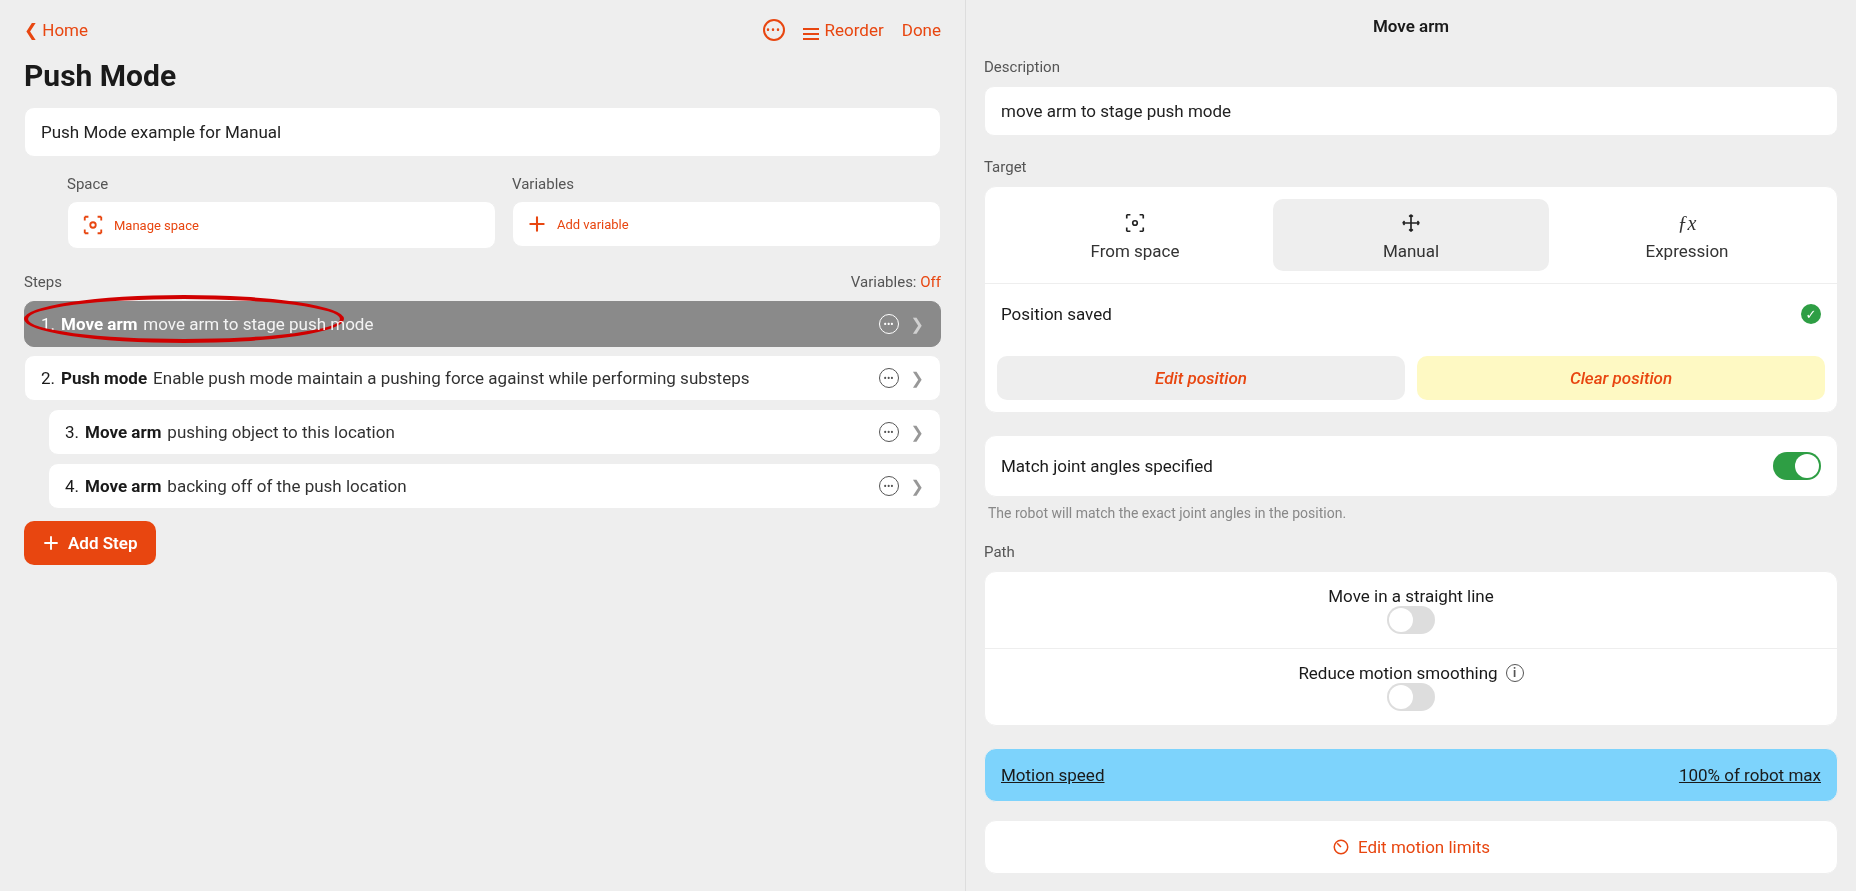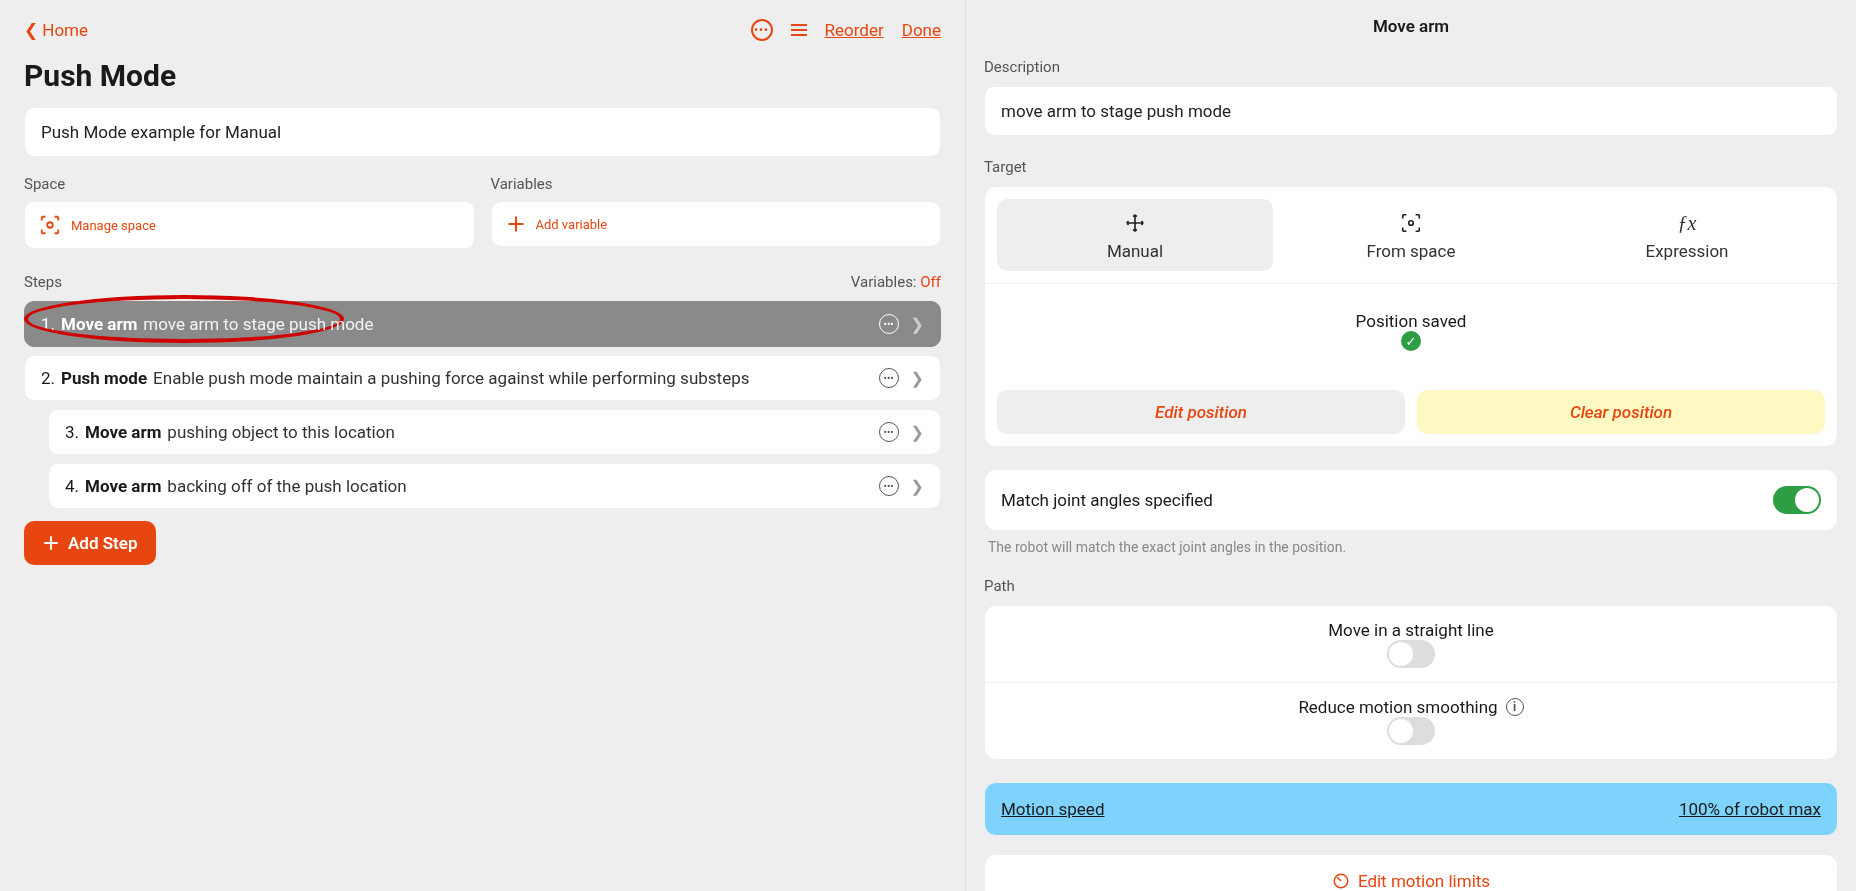--- a/index.html
+++ b/index.html
@@ -5,27 +5,27 @@
   * { box-sizing: border-box; margin: 0; padding: 0; font-family: -apple-system, BlinkMacSystemFont, "Segoe UI", Roboto, Arial, sans-serif; }
   body { background: #eeeeee; color: #1a1a1a; display: flex; width: 1856px; height: 891px; overflow: hidden; }
   .left-panel { width: 965px; padding: 12px 24px 24px 24px; overflow-y: auto; }
   .right-panel { flex: 1; padding: 12px 18px 24px 18px; border-left: 1px solid #ddd; overflow-y: auto; }
 
   
   .top-row { display: flex; align-items: center; justify-content: space-between; height: 36px; }
   .home-link { display: flex; align-items: center; gap: 4px; color: #E84610; font-size: 17px; cursor: pointer; }
   .top-actions { display: flex; align-items: center; gap: 18px; }
   .overflow-circle { width: 22px; height: 22px; border: 2px solid #E84610; border-radius: 50%; display: flex; align-items: center; justify-content: center; color: #E84610; font-size: 12px; letter-spacing: 1px; }
-  .reorder-link, .done-link { color: #E84610; font-size: 17px; cursor: pointer; display:flex; align-items:center; gap:18px;text-decoration:underline;}
+  .reorder-link, .done-link { color: #E84610; font-size: 17px; cursor: pointer; display:flex; align-items:flex-end; gap:6px;}
   .reorder-link .hamb { display:inline-flex; flex-direction:column; gap:3px;}
   .reorder-link .hamb span{ display:block; width:16px; height:2px; background:#E84610;}
 
   h1.title { font-size: 30px; font-weight: 700; margin-top: 10px; margin-bottom: 14px; }
   .white-input { background:#fff; border-radius:10px; padding:14px 16px; font-size:17px; color:#222; border:1px solid #eee;}
-  .two-col { display:flex; gap:16px; margin-top:18px;}
+  .two-col { display:flex; gap:16px; margin-top:18px;margin-left:43px;}
   .col { flex:1; }
   .small-label { font-size:15px; color:#555; margin-bottom:8px;}
   .action-row { background:#fff; border-radius:10px; padding:12px 14px; display:flex; align-items:center; gap:10px; color:#E84610; font-size:13px; border:1px solid #eee; cursor:pointer;}
   .action-row svg { flex-shrink:0; }
 
   .steps-header { display:flex; justify-content:space-between; align-items:flex-start; margin-top:24px; font-size:15px; color:#555;}
   .steps-header .vars-off { color:#555; }
   .steps-header .off { color:#E84610; }
 
   .steps-list { margin-top:10px; position:relative;}
@@ -44,21 +44,21 @@
   .annot-circle { position:absolute; left:0; top:-6px; width:320px; height:48px; border:4px solid #d00000; border-radius:50%/50%; pointer-events:none;}
 
   
   .right-title { text-align:center; font-size:17px; font-weight:600; margin-top:4px; margin-bottom:18px;}
   .section-label { font-size:15px; color:#555; margin-top:22px; margin-bottom:10px;}
   .white-card { background:#fff; border-radius:12px; border:1px solid #eee;}
   .tab-row { display:flex; gap:0; padding:12px;}
   .tab { flex:1; text-align:center; padding:12px 8px 10px 8px; border-radius:10px; cursor:pointer; font-size:17px; color:#333;}
   .tab .icon-wrap { height:24px; display:flex; align-items:center; justify-content:center; margin-bottom:6px;}
   .tab.active { background:#eeeeee;}
-  .pos-row { padding:27px 16px; display:flex; align-items:center; justify-content:space-between; border-top:1px solid #eee; font-size:17px;flex-direction:column;}
+  .pos-row { padding:20px 16px; display:flex; align-items:center; justify-content:space-between; border-top:1px solid #eee; font-size:17px;}
   .pill-green { width:20px; height:20px; border-radius:50%; background:#2e9e44; color:#fff; display:flex; align-items:center; justify-content:center; font-size:13px;}
   .pos-buttons { display:flex; gap:12px; padding:12px 12px 12px 12px;font-style:italic;}
   .mini-btn { flex:1; text-align:center; padding:12px; border-radius:10px; font-size:17px; font-weight:500; color:#E84610; cursor:pointer;}
   .mini-btn.edit { background:#eeeeee;}
   .mini-btn.clear { background:#fef9c3;}
   .toggle-row { background:#fff; border-radius:12px; padding:16px; display:flex; align-items:center; justify-content:space-between; font-size:17px; border:1px solid #eee;}
   .toggle-row + .hint { font-size:14px; color:#888; padding:8px 4px 0 4px;}
   .switch { position:relative; width:48px; height:28px; border-radius:14px; background:#ddd;}
   .switch.on { background:#2e9e44;}
   .switch .knob { position:absolute; width:24px; height:24px; background:#fff; border-radius:50%; top:2px; left:2px; transition:left .1s;}
@@ -199,41 +199,41 @@
   <div class="right-title">Move arm</div>
 
   <div class="section-label">Description</div>
   <div class="desc-input-r">
     <span>move arm to stage push mode</span>
   </div>
 
   <div class="section-label">Target</div>
   <div class="white-card">
     <div class="tab-row">
-      <div class="tab active">
-        <div class="icon-wrap">
-          <svg width="22" height="22" viewBox="0 0 24 24">
-              <g fill="none" stroke="#222" stroke-width="1.8">
-                <path d="M12 3l-2 2M12 3l2 2M12 21l-2-2M12 21l2-2M3 12l2-2M3 12l2 2M21 12l-2-2M21 12l-2 2M12 3v18M3 12h18"></path>
-              </g>
-            </svg>
-        </div>
-        <span>Manual</span>
-      </div>
       <div class="tab">
         <div class="icon-wrap">
           <svg width="22" height="22" viewBox="0 0 24 24">
               <g fill="none" stroke="#222" stroke-width="1.8">
                 <path d="M3 3h4M3 3v4M21 3h-4M21 3v4M3 21h4M3 21v-4M21 21h-4M21 21v-4"></path>
                 <circle cx="12" cy="12" r="2.5"></circle>
               </g>
             </svg>
         </div>
         <span>From space</span>
       </div>
+      <div class="tab active">
+        <div class="icon-wrap">
+          <svg width="22" height="22" viewBox="0 0 24 24">
+              <g fill="none" stroke="#222" stroke-width="1.8">
+                <path d="M12 3l-2 2M12 3l2 2M12 21l-2-2M12 21l2-2M3 12l2-2M3 12l2 2M21 12l-2-2M21 12l-2 2M12 3v18M3 12h18"></path>
+              </g>
+            </svg>
+        </div>
+        <span>Manual</span>
+      </div>
       <div class="tab">
         <div class="icon-wrap" style="font-style:italic;font-size:20px;font-family:serif;">ƒx</div>
         <span>Expression</span>
       </div>
     </div>
     <div class="pos-row">
       <span>Position saved</span>
       <span class="pill-green">✓</span>
     </div>
     <div class="pos-buttons">

